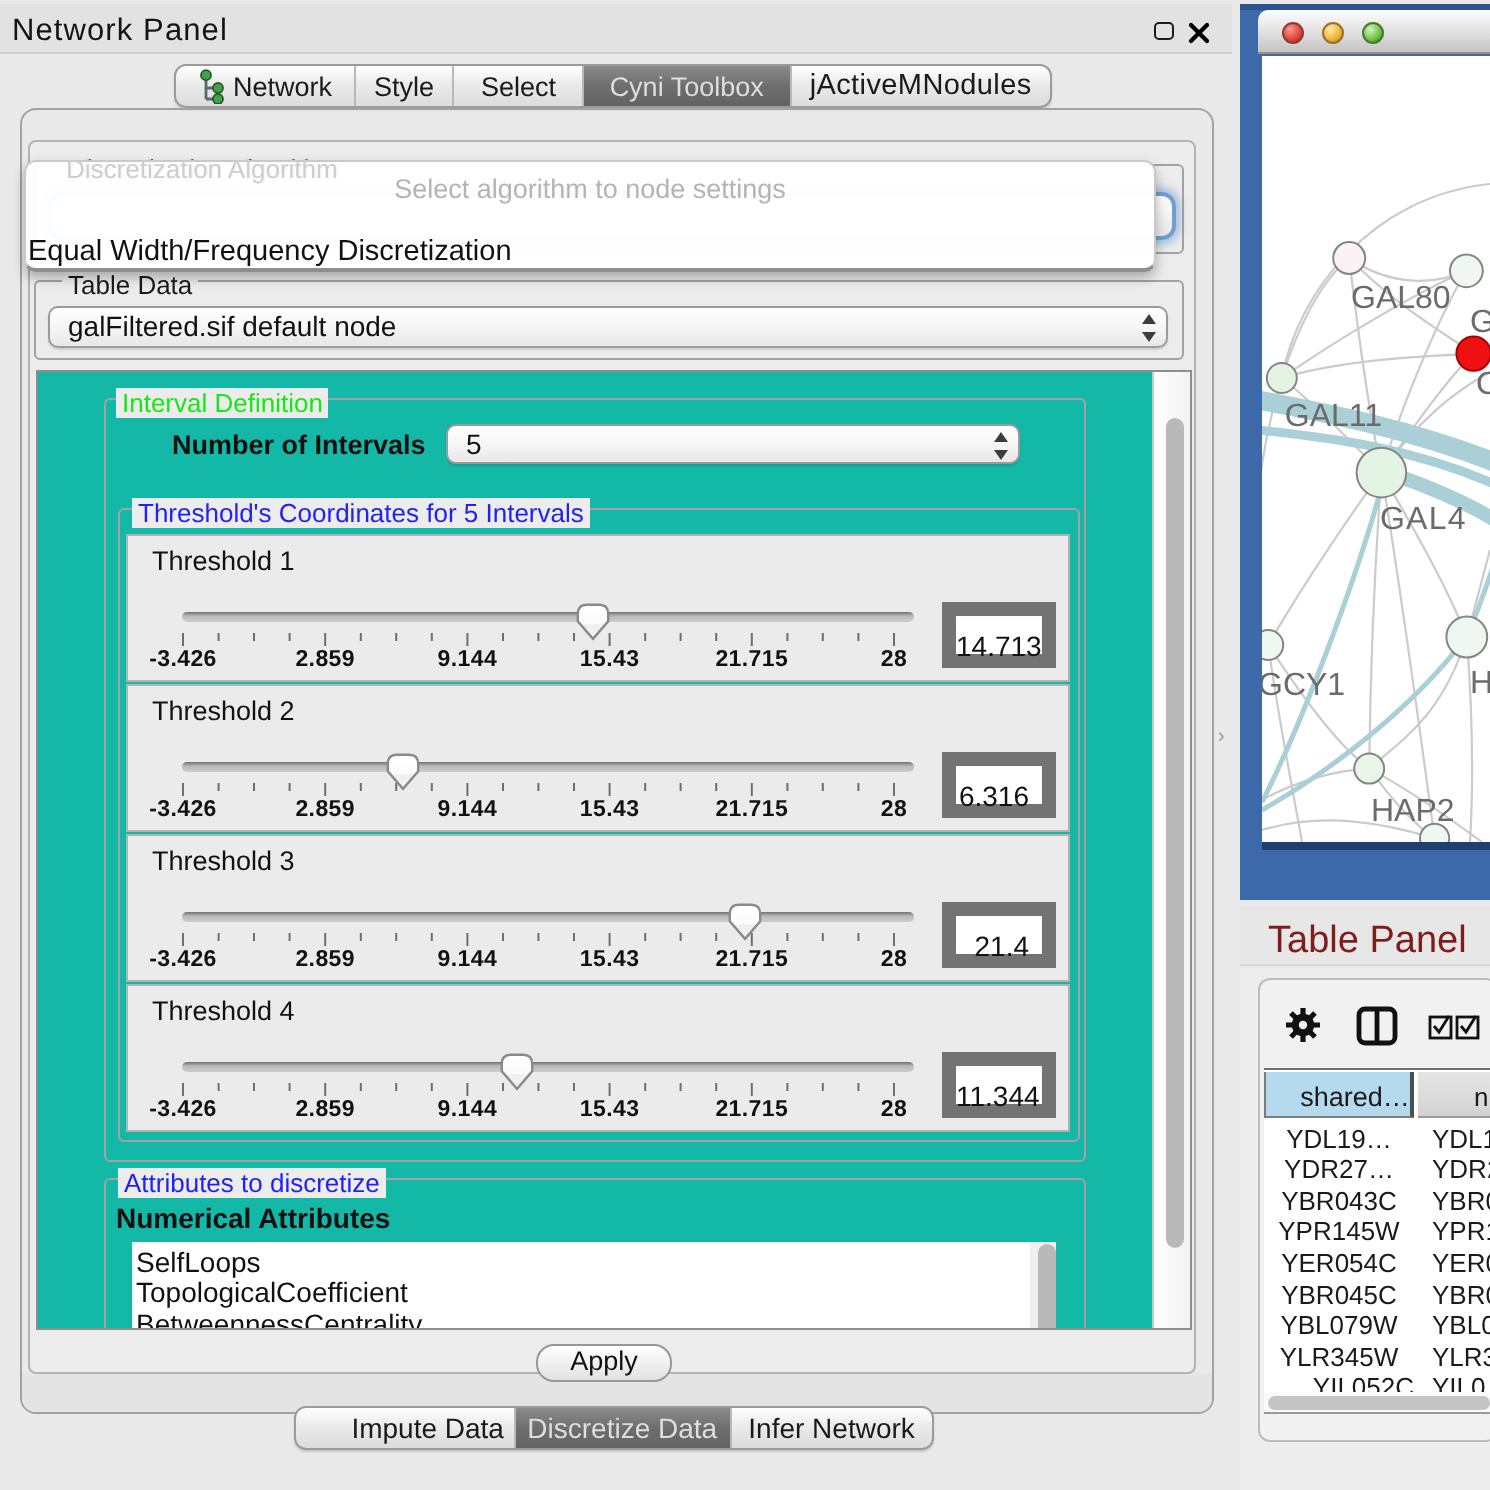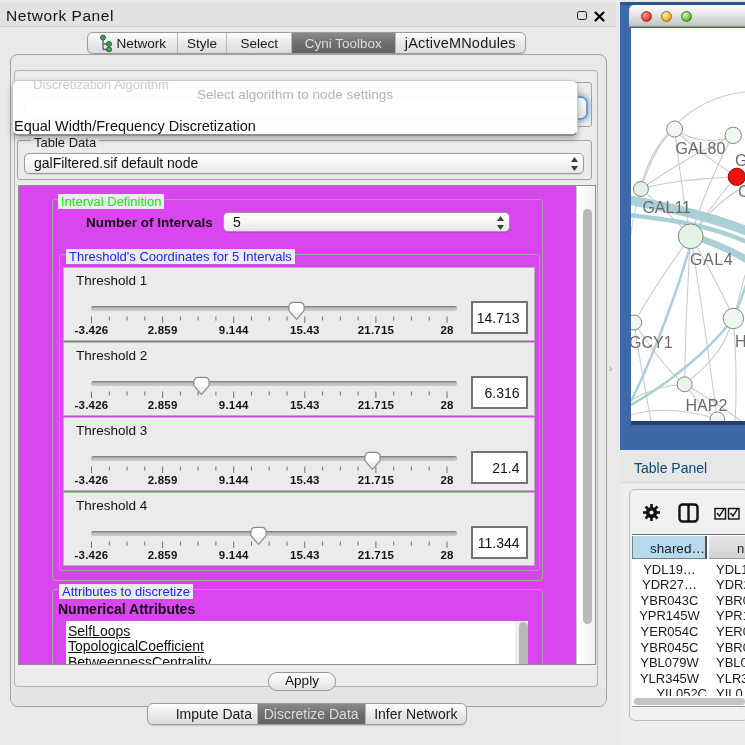--- a/index.html
+++ b/index.html
@@ -15,46 +15,46 @@
 
 #panel { position:absolute; left:14px; top:70px; width:584px; height:617px; background:#ececec; border:1px solid #b2b2b2; border-radius:4px; }
 #outer { position:absolute; left:10px; top:54px; width:597px; height:653px; border:1px solid #a2a2a2; border-radius:8px; }
 #lowband { position:absolute; left:11px; top:687px; width:595px; height:19px; background:#e4e4e4; border-radius:0 0 7px 7px; }
 .group { position:absolute; border:1px solid #a2a2a2; border-radius:3px; }
 .gtitle { position:absolute; top:-6px; background:#ececec; padding:0 3px; font-size:13px; white-space:nowrap; }
 
 .combo { position:absolute; height:21px; background:linear-gradient(#ffffff,#f3f3f3 60%,#e7e7e7); border:1px solid #9b9b9b; border-radius:5px; font-size:14px; color:#111; line-height:19px; padding-left:9px; box-shadow:0 1px 1px rgba(0,0,0,0.12); }
 .arrows { position:absolute; right:4.5px; top:2px; width:9px; height:16px; }
 
-#scrollpane { position:absolute; left:18px; top:185px; width:578px; height:480px; border:1px solid #8d8d8d; background:#d946ef; overflow:hidden; }
+#scrollpane { position:absolute; left:18px; top:185px; width:578px; height:480px; border:1px solid #8d8d8d; background:#14b8a6; overflow:hidden; }
 #sbar { position:absolute; right:0; top:0; width:19px; height:478px; background:linear-gradient(90deg,#ffffff,#f2f2f2); border-left:1px solid #c9c9c9; }
 #sthumb { position:absolute; left:6px; top:23px; width:9px; height:415px; background:#b9b9b9; border-radius:5px; }
 
 .tpanel { position:absolute; left:44px; width:472px; height:74px; border:1px solid #b2b2b2; background:#ebebeb; }
 .tname { position:absolute; left:12px; top:5px; font-weight:normal; font-size:13.5px; color:#111; }
 .track { position:absolute; left:27px; top:38px; width:366px; height:5px; border-radius:3px; background:linear-gradient(#707070,#b9b9b9 40%,#cdcdcd); }
 .ticks { position:absolute; left:0px; top:48px; }
 .tlab { position:absolute; top:55.5px; width:60px; text-align:center; font-size:11.5px; font-weight:bold; letter-spacing:0.2px; color:#111; }
 .thumb { position:absolute; top:32.5px; }
-.vbox { position:absolute; left:407px; top:33px; width:56.5px; height:33px; background:#ffffff; border:2px solid #737373; box-shadow:inset 0 0 0 1.5px #fdfdfd; font-size:14px; color:#111; text-align:right; line-height:31px; padding-right:6px; }
+.vbox { position:absolute; left:407px; top:33px; width:56.5px; height:33px; background:#ffffff; border:7px solid #737373; box-shadow:inset 0 0 0 1.5px #fdfdfd; font-size:14px; color:#111; text-align:right; line-height:31px; padding-right:6px; }
 
 #popup { position:absolute; z-index:50; left:12px; top:80px; width:566px; height:56px; background:rgba(255,255,255,0.97); border:1px solid #c9c9c9; border-bottom:2px solid #8e8e8e; border-radius:6px; box-shadow:0 3px 6px rgba(0,0,0,0.28); }
 
 #attrlist { position:absolute; background:#ffffff; font-size:14px; color:#111; overflow:hidden; }
 
 #apply { position:absolute; left:268px; top:672px; width:68px; height:19px; background:linear-gradient(#ffffff,#f0f0f0 50%,#e2e2e2); border:1px solid #989898; border-radius:9px; text-align:center; font-size:13.5px; color:#111; line-height:15px; }
 
 #netwin { position:absolute; left:620px; top:2px; width:125px; height:448px; background:#3e69a8; }
 #netwin .topline { position:absolute; left:0; top:0; width:125px; height:3px; background:#2c5590; }
 #nettitle { position:absolute; left:629px; top:5px; width:116px; height:22px; background:linear-gradient(#fefefe,#dcdcdc 60%,#c3c3c3); border-radius:5px 0 0 0; border-bottom:1px solid #8f8f8f; }
 .light { position:absolute; top:5.5px; width:11px; height:11px; border-radius:50%; }
 #netcanvas { position:absolute; left:631px; top:28px; width:114px; height:393px; background:#ffffff; overflow:hidden; }
 #netbottom { position:absolute; left:631px; top:421px; width:114px; height:4px; background:#1e3f70; }
 #tptitle { position:absolute; left:620px; top:453px; width:125px; height:30px; background:#e7e7e7; border-bottom:1px solid #d8d8d8; }
-#tptitle .t { position:absolute; left:14px; top:7px; font-size:14px; color:#0c4a6e; }
+#tptitle .t { position:absolute; left:14px; top:7px; font-size:19px; color:#7f1d1d; }
 #tpanelbox { position:absolute; left:629px; top:489px; width:120px; height:232px; background:#f1f1f1; border:1px solid #bcbcbc; border-radius:6px; }
 #tablewrap { position:absolute; left:632px; top:534px; width:113px; height:173px; background:#ffffff; border-top:1px solid #6f6f6f; border-bottom:1px solid #9a9a9a; overflow:hidden; }
 .hdr { position:absolute; top:1px; height:22.5px; font-size:13px; color:#1a1a1a; text-align:center; line-height:26px; }
 .row { position:absolute; width:75px; font-size:13px; color:#1a1a1a; text-align:center; }
 .rowb { position:absolute; left:84px; width:60px; font-size:13px; color:#1a1a1a; text-align:left; }
 </style></head>
 <body>
 
 <div id="titlebar">
     <span class="t">Network Panel</span>
@@ -304,21 +304,21 @@
     <path d="M 0.9 6 Q 0.9 1.4 5.4 1.4 L 11.6 1.4 Q 16.1 1.4 16.1 6 L 16.1 9.6 L 8.5 18.4 L 0.9 9.6 Z" fill="url(#thg4)" stroke="#8a8a8a" stroke-width="1.2"></path>
   </svg>
   <div class="vbox">11.344</div>
 </div>
 
     <div class="group" style="left:33px; top:403px; width:491px; height:100px;">
         <div class="gtitle" style="left:6px; color:#2222ee;">Attributes to discretize</div>
       </div>
     <div style="position:absolute; left:39px; top:415px; font-size:14px; font-weight:bold; color:#111;">Numerical Attributes</div>
     <div id="attrlist" style="left:47px; top:434.5px; width:462px; height:44px;">
-      <div style="padding:3px 14px 0 2px; line-height:15.5px;text-decoration:underline;">SelfLoops<br>TopologicalCoefficient<br>BetweennessCentrality</div>
+      <div style="padding:3px 14px 0 2px; line-height:15.5px;">SelfLoops<br>TopologicalCoefficient<br>BetweennessCentrality</div>
       <div style="position:absolute; right:0; top:0; width:13.5px; height:44px; background:#f0f0f0;">
           <div style="position:absolute; left:4.5px; top:1px; width:8.5px; height:55px; background:#b9b9b9; border-radius:5px;"></div>
         </div>
     </div>
   </div>
   <div id="sbar">
       <div id="sthumb"></div>
     </div>
 </div>
 

